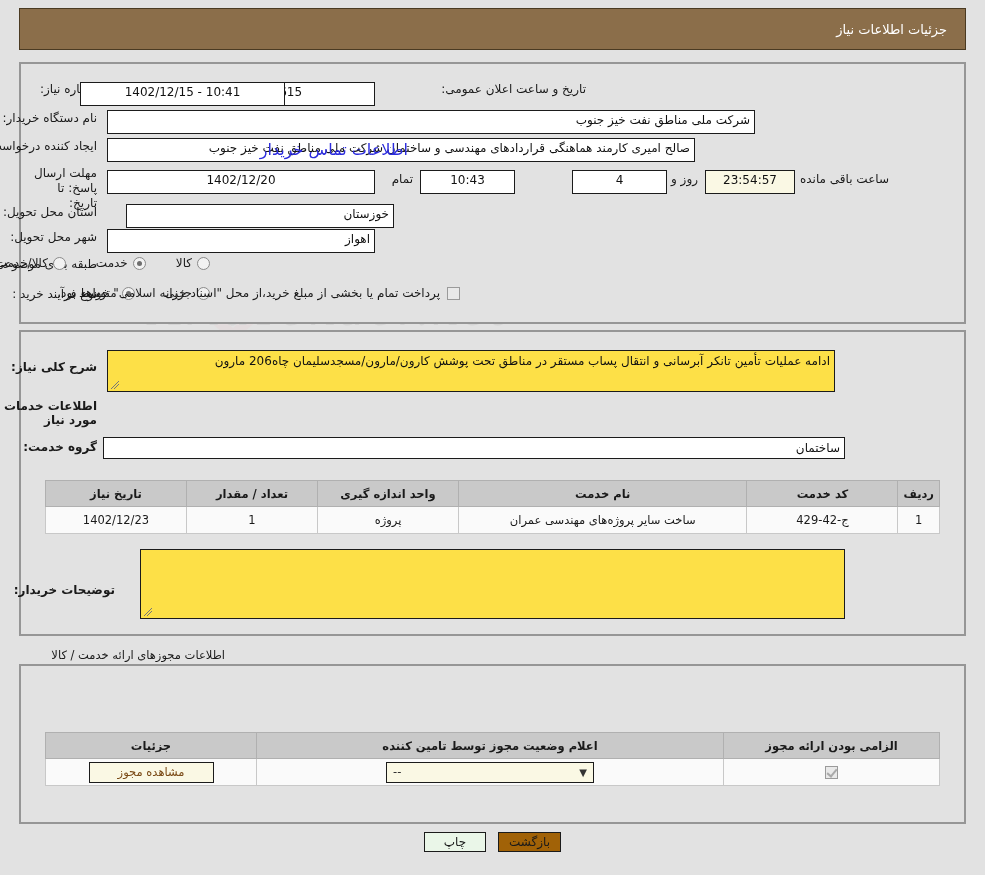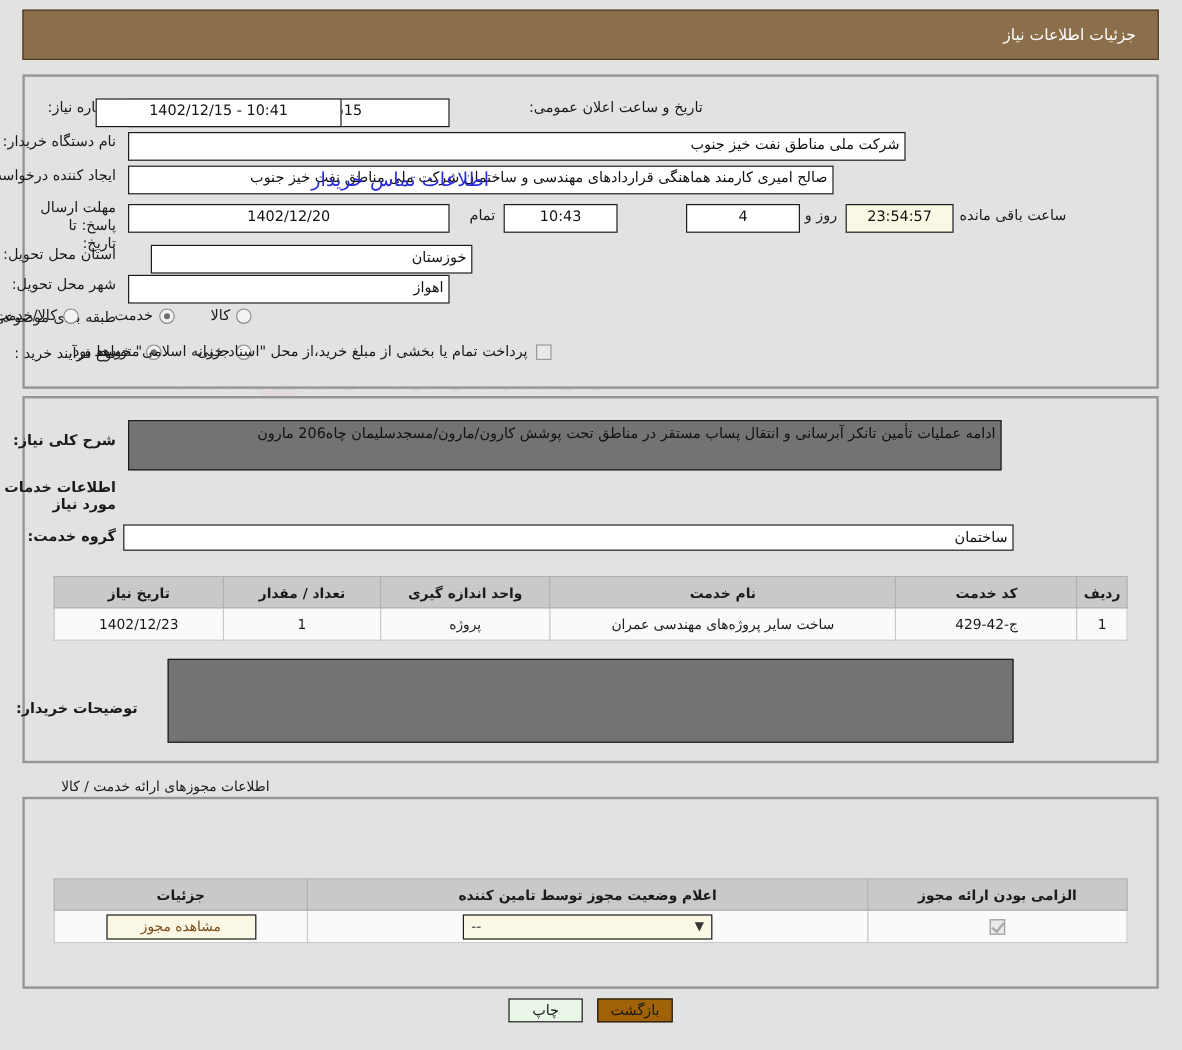--- a/index.html
+++ b/index.html
@@ -167,21 +167,21 @@
     position: absolute;
     left: 3px; top: 0px;
     width: 4px; height: 8px;
     border-right: 2px solid #a9a9a9;
     border-bottom: 2px solid #a9a9a9;
     transform: rotate(40deg);
   }
 
   
   .ta {
-    background: #737373;
+    background: #fde047;
     border: 1px solid #1b1b1b;
     box-sizing: border-box;
     font-size: 12px;
     color: #111;
     padding: 2px 4px 0 4px;
     text-align: right;
     line-height: 17px;
     position: relative;
     overflow: hidden;
   }

